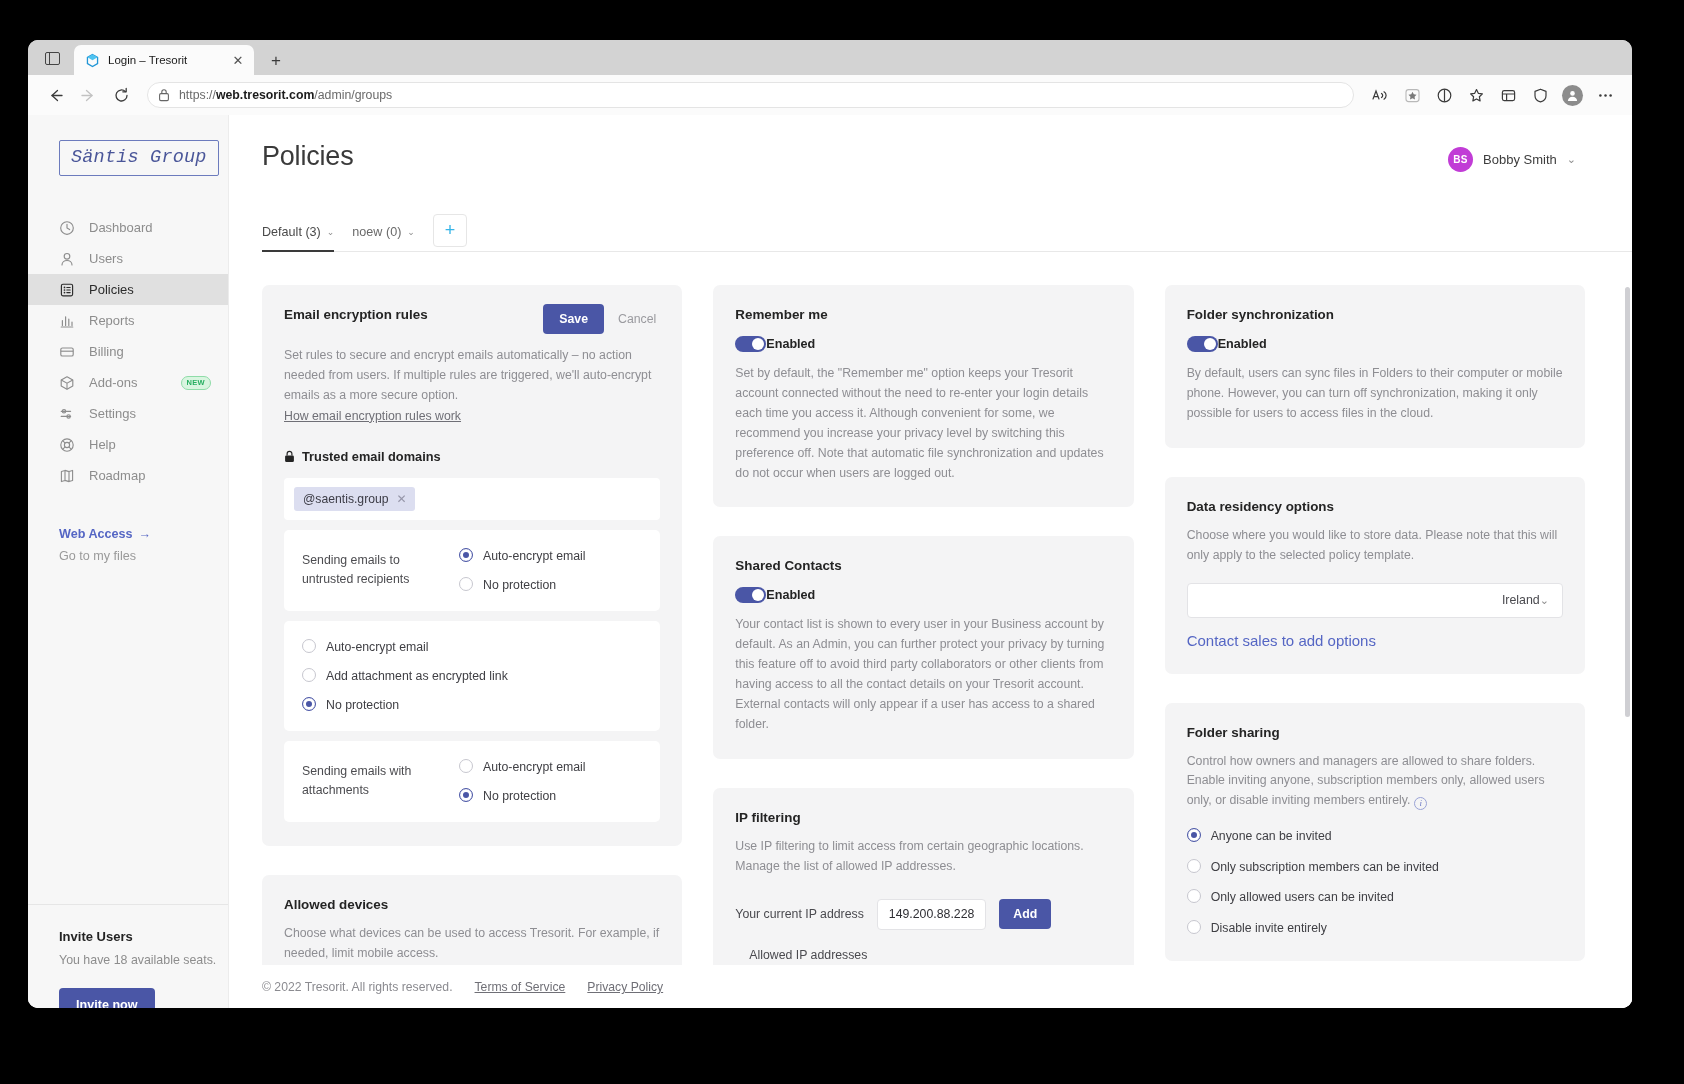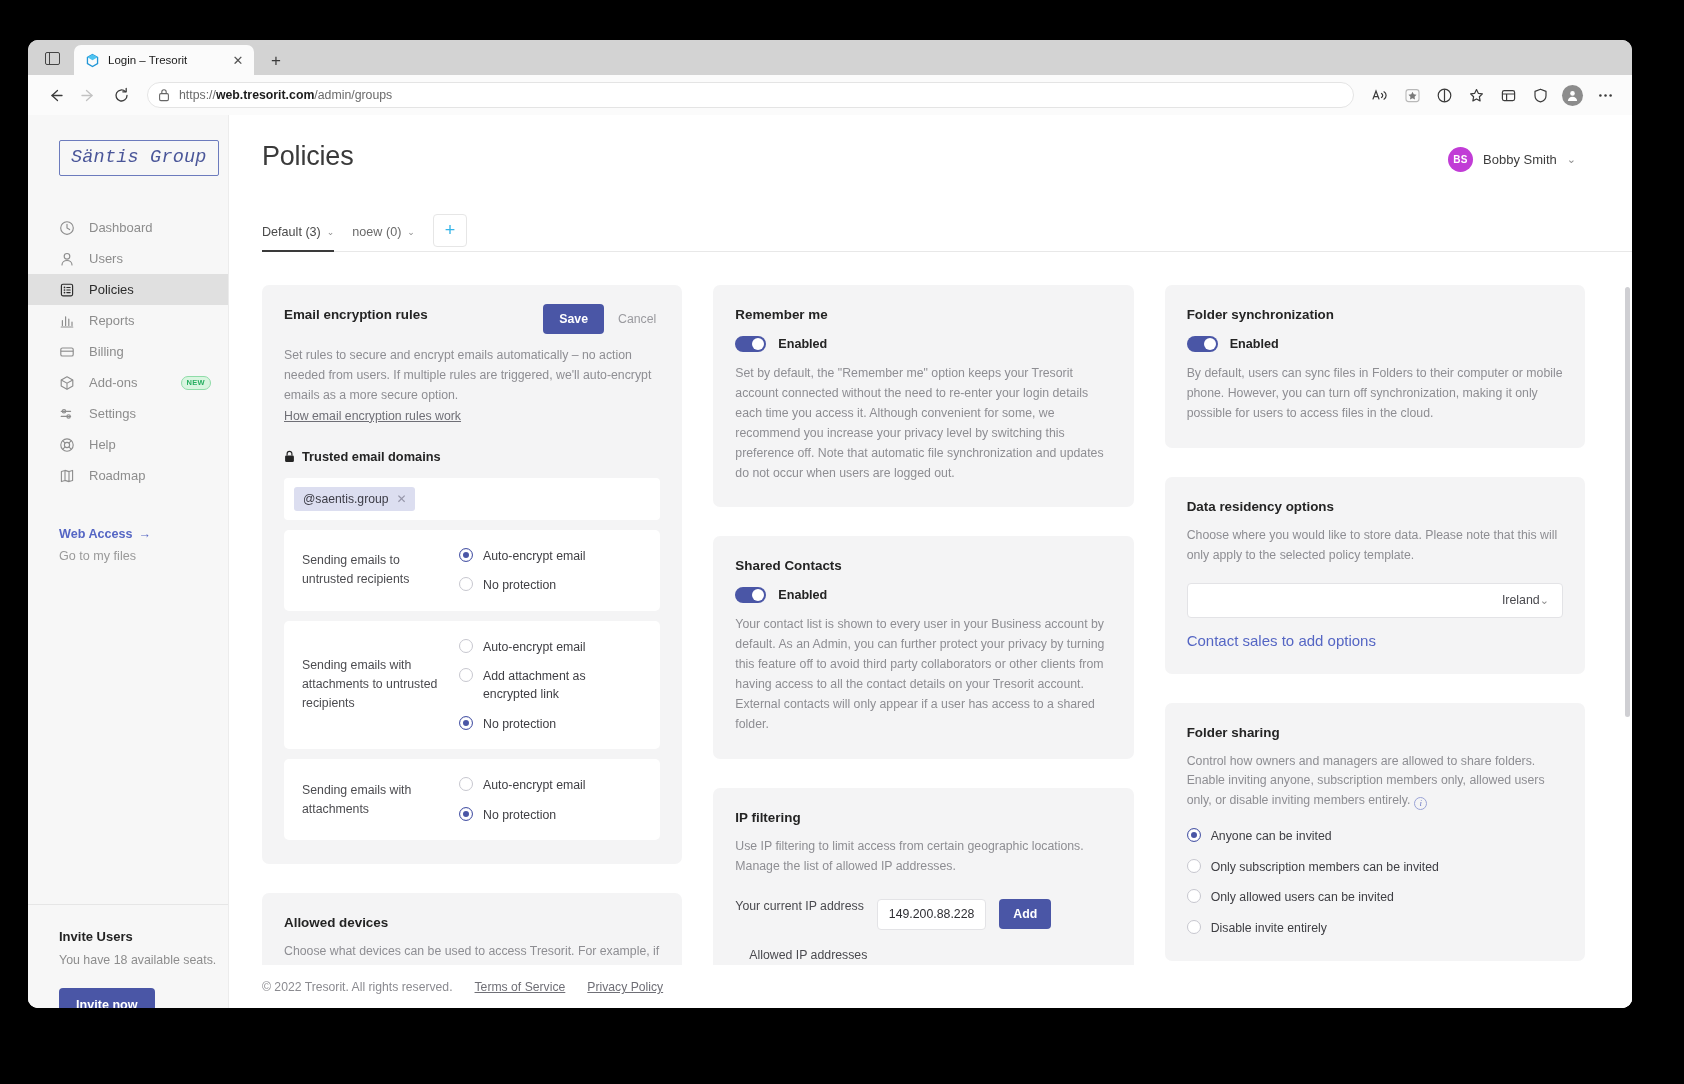--- a/index.html
+++ b/index.html
@@ -285,21 +285,21 @@
   .opt { display: flex; align-items: flex-start; gap: 10px; }
   .radio {
     width: 14px; height: 14px; flex: none; margin-top: 1px;
     border-radius: 50%; border: 1.3px solid #c7c7cf; background: #fff;
   }
   .radio.on {
     border: 1.3px solid #4a56a6;
     box-shadow: inset 0 0 0 3px #fff, inset 0 0 0 9px #4a56a6;
   }
   .opt-label { font-size: 12.3px; color: #3f3f44; line-height: 1.5; }
-  .toggle-row { display: flex; align-items: center; gap: 12px; margin-top: 14px; }
+  .toggle-row { display: flex; align-items: center; margin-top: 14px; }
   .toggle {
     width: 31px; height: 16px; border-radius: 9px;
     background: #4a56a6; position: relative; flex: none;
   }
   .toggle .knob {
     position: absolute; right: 2px; top: 2px;
     width: 12px; height: 12px; border-radius: 50%; background: #fff;
   }
   .toggle-label { font-size: 12.6px; font-weight: 700; color: #242424; }
   .select {
@@ -326,21 +326,21 @@
     row-gap: 17px;
   }
   .dev { display: flex; align-items: center; gap: 10px; }
   .cbox {
     width: 14px; height: 14px; border-radius: 3px;
     background: #4a56a6; flex: none;
     display: flex; align-items: center; justify-content: center;
   }
   .cbox svg { display:block; }
   .dev-label { font-size: 12.3px; color: #3f3f44; }
-  .ipline { display: flex; align-items: flex-start; gap: 13px; margin-top: 22px; }
+  .ipline { display: flex; align-items: center; gap: 13px; margin-top: 22px; }
   .iplabel { font-size: 12.3px; color: #4a4a4f; }
   .ipinput {
     background: #fff; border: 1px solid #e3e3e6; border-radius: 4px;
     height: 31px; display: flex; align-items: center; padding: 0 11px;
     font-size: 12.3px; color: #2f2f34; min-width: 108px;
   }
   .btn-add {
     background: #4a56a6; color: #fff;
     font-size: 12.3px; font-weight: 600;
     padding: 8px 14px; border-radius: 4px;
@@ -628,21 +628,20 @@
                   <span class="opt-label">Auto-encrypt email</span>
                 </div>
                 <div class="opt">
                   <span class="radio"></span>
                   <span class="opt-label">No protection</span>
                 </div>
               </div>
             </div>
 
             <div class="rule">
-              <div class="rule-label">Sending emails with attachments to untrusted recipients</div>
               <div class="rule-opts">
                 <div class="opt">
                   <span class="radio"></span>
                   <span class="opt-label">Auto-encrypt email</span>
                 </div>
                 <div class="opt">
                   <span class="radio"></span>
                   <span class="opt-label">Add attachment as encrypted link</span>
                 </div>
                 <div class="opt">

